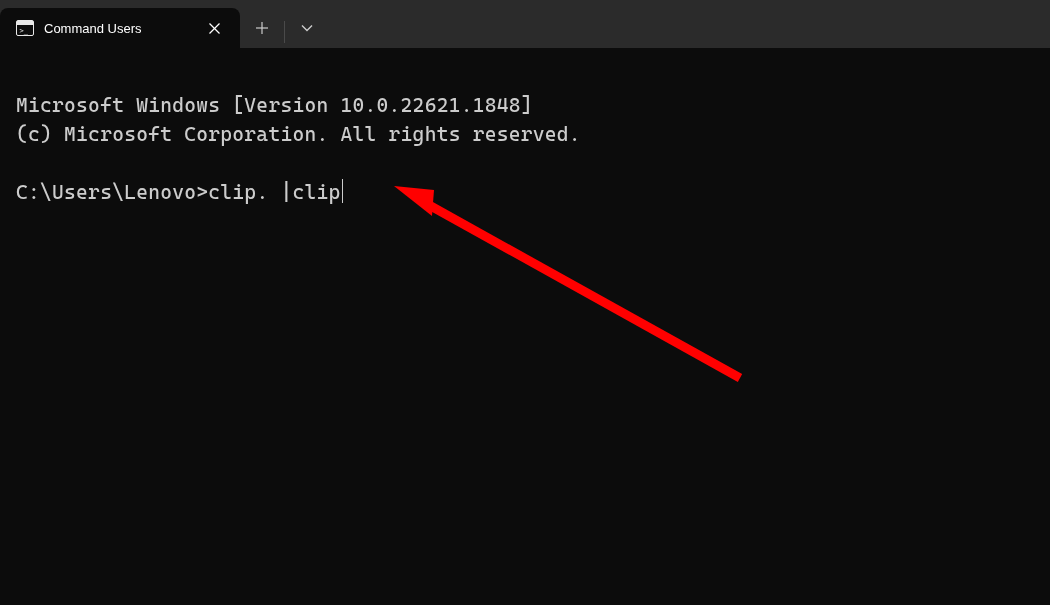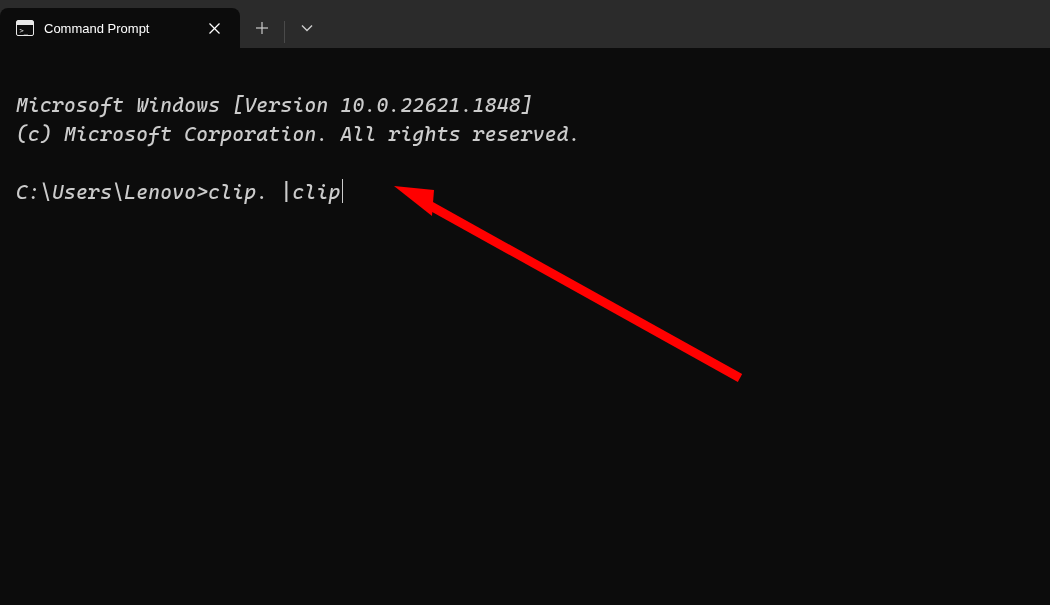--- a/index.html
+++ b/index.html
@@ -83,21 +83,20 @@
       align-self: center;
       margin-top: 8px;
     }
     .terminal {
       padding: 14px 16px;
       color: #cccccc;
       font-size: 20px;
       line-height: 1.45;
       letter-spacing: 0.3px;
       white-space: pre;
-      font-style: italic;
     }
     .prompt-line {
       display: flex;
       align-items: center;
     }
     .cursor {
       display: inline-block;
       width: 1.6px;
       height: 24px;
       background: #cccccc;
@@ -118,21 +117,21 @@
 
 <div class="titlebar">
   <div class="tab">
     <span class="tab-icon">
       <svg viewBox="0 0 18 18">
         <rect x="0.5" y="1.5" width="17" height="15" rx="1.5" fill="#0c0c0c" stroke="#e8e8e8" stroke-width="1"></rect>
         <rect x="1" y="2" width="16" height="4" fill="#e8e8e8"></rect>
         <text x="3.5" y="13.5" font-family="monospace" font-size="7" fill="#e8e8e8">&gt;_</text>
       </svg>
     </span>
-    <span class="tab-title">Command Prompt</span>
+    <span class="tab-title">Command Users</span>
     <span class="tab-close">
       <svg width="11" height="11" viewBox="0 0 11 11">
         <line x1="0.5" y1="0.5" x2="10.5" y2="10.5" stroke="#ffffff" stroke-width="1.2"></line>
         <line x1="10.5" y1="0.5" x2="0.5" y2="10.5" stroke="#ffffff" stroke-width="1.2"></line>
       </svg>
     </span>
   </div>
   <div class="titlebar-buttons">
     <div class="titlebar-btn">
       <svg width="12" height="12" viewBox="0 0 12 12">

